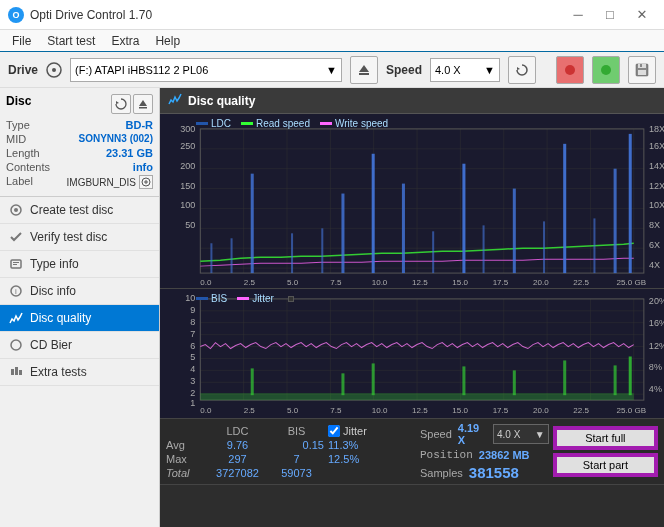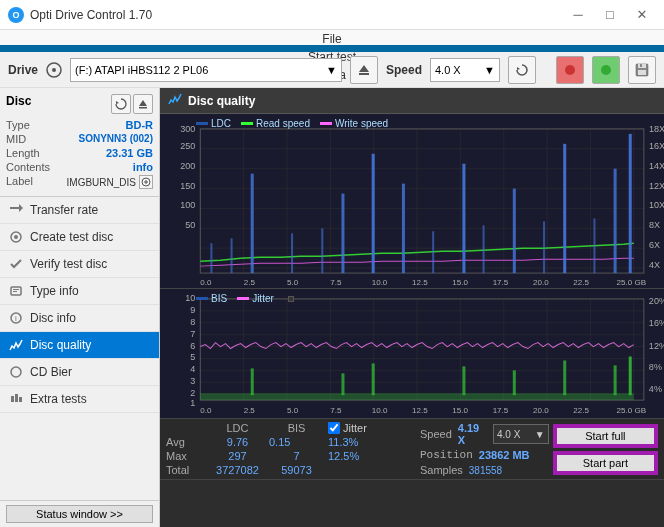--- a/index.html
+++ b/index.html
@@ -7,21 +7,21 @@
     
     
     .title-bar { background: #fff; height: 30px; display: flex; align-items: center; justify-content: space-between; padding: 0 8px; border-bottom: 1px solid #ddd; }
     .title-bar-left { display: flex; align-items: center; gap: 6px; }
     .title-bar-icon { width: 16px; height: 16px; background: #2196F3; border-radius: 50%; display: flex; align-items: center; justify-content: center; color: white; font-size: 9px; font-weight: bold; }
     .title-bar-text { font-size: 12px; color: #333; }
     .title-bar-controls { display: flex; gap: 4px; }
     .title-btn { width: 28px; height: 20px; border: none; background: transparent; cursor: pointer; font-size: 13px; color: #666; display: flex; align-items: center; justify-content: center; }
     
     
-    .menu-bar { background: #f9f9f9; height: 22px; display: flex; align-items: center; padding: 0 4px; border-bottom: 7px solid #0369a1; flex-direction: column; }
+    .menu-bar { background: #f9f9f9; height: 22px; display: flex; align-items: center; padding: 0 4px; border-bottom: 1px solid #0369a1; }
     .menu-item { padding: 2px 8px; cursor: pointer; font-size: 12px; color: #333; }
     
     
     .drive-bar { background: #f0f0f0; height: 36px; display: flex; align-items: center; padding: 0 8px; gap: 8px; border-bottom: 1px solid #ddd; }
     .drive-label { font-size: 12px; font-weight: bold; color: #333; }
     .drive-dropdown { height: 24px; flex: 1; border: 1px solid #aaa; background: white; font-size: 11px; padding: 2px 4px; display: flex; align-items: center; justify-content: space-between; cursor: pointer; }
     .speed-label { font-size: 12px; font-weight: bold; color: #333; }
     .speed-dropdown { height: 24px; width: 70px; border: 1px solid #aaa; background: white; font-size: 11px; padding: 2px 4px; display: flex; align-items: center; justify-content: space-between; cursor: pointer; }
     .icon-btn { width: 28px; height: 28px; border: 1px solid #aaa; background: #f5f5f5; cursor: pointer; display: flex; align-items: center; justify-content: center; border-radius: 2px; }
     
@@ -178,29 +178,20 @@
               </svg>
           </div>
         </div>
       </div>
     </div>
 
     <div class="nav-items">
       <div class="nav-item">
         <div class="nav-icon">
           <svg width="14" height="14" viewBox="0 0 14 14">
-              <rect x="1" y="4" width="12" height="2" fill="#777"></rect>
-              <polygon points="10,1 14,5 10,9" fill="#777"></polygon>
-            </svg>
-        </div>
-        <span>Transfer rate</span>
-      </div>
-      <div class="nav-item">
-        <div class="nav-icon">
-          <svg width="14" height="14" viewBox="0 0 14 14">
               <circle cx="7" cy="7" r="5" fill="none" stroke="#777" stroke-width="1.5"></circle>
               <circle cx="7" cy="7" r="2" fill="#777"></circle>
             </svg>
         </div>
         <span>Create test disc</span>
       </div>
       <div class="nav-item">
         <div class="nav-icon">
           <svg width="14" height="14" viewBox="0 0 14 14">
               <path d="M2,7 L5,10 L12,3" fill="none" stroke="#777" stroke-width="2"></path>
@@ -250,23 +241,20 @@
               <rect x="6" y="2" width="3" height="8" fill="#777"></rect>
               <rect x="10" y="5" width="3" height="5" fill="#777"></rect>
             </svg>
         </div>
         <span>Extra tests</span>
       </div>
     </div>
 
     <div style="flex:1;"></div>
 
-    <div style="padding:4px 6px; border-top:1px solid #ccc;">
-      <button class="status-window-btn" style="width:100%;font-size:11px;">Status window &gt;&gt;</button>
-    </div>
   </div>
 
   <div class="right-panel">
 
     <div class="disc-quality-header">
       <div>
         <svg width="14" height="14" viewBox="0 0 14 14">
             <path d="M1,12 L3,8 L5,10 L7,5 L9,9 L11,6 L13,2" fill="none" stroke="#33aaff" stroke-width="1.5"></path>
           </svg>
       </div>
@@ -456,48 +444,48 @@
       <div style="display:grid; grid-template-columns:40px 55px 55px 80px; gap:2px 4px; font-size:11px; color:#ccc;">
         <div></div>
         <div style="color:#aaa;text-align:center;">LDC</div>
         <div style="color:#aaa;text-align:center;">BIS</div>
         <div style="display:flex;align-items:center;gap:3px;">
           <input type="checkbox" checked="" style="width: 12px; height: 12px;">
           <span style="color:#ccc;font-size:11px;">Jitter</span>
         </div>
         <div style="color:#aaa;">Avg</div>
         <div style="color:#66aaff;text-align:center;">9.76</div>
-        <div style="color:#66aaff;text-align:left;">0.15</div>
+        <div style="color:#66aaff;text-align:right;">0.15</div>
         <div style="color:#66aaff;">11.3%</div>
         <div style="color:#aaa;">Max</div>
         <div style="color:#66aaff;text-align:center;">297</div>
         <div style="color:#66aaff;text-align:center;">7</div>
         <div style="color:#66aaff;">12.5%</div>
-        <div style="color:#aaa;">Total</div>
+        <div style="color:#aaa;font-style:italic;">Total</div>
         <div style="color:#66aaff;text-align:center;">3727082</div>
         <div style="color:#66aaff;text-align:center;">59073</div>
         <div></div>
       </div>
 
       <div style="display:flex;flex-direction:column;gap:3px;margin-left:8px;">
         <div style="display:flex;gap:6px;align-items:center;">
           <span style="color:#aaa;font-size:11px;">Speed</span>
           <span style="color:#66aaff;font-size:11px;font-weight:bold;">4.19 X</span>
           <div class="speed-dropdown" style="height:20px;width:60px;background:#333;border:1px solid #666;color:#ccc;font-size:10px;padding:1px 3px;display:flex;align-items:center;justify-content:space-between;cursor:pointer;">
             <span>4.0 X</span>
             <span>▼</span>
           </div>
         </div>
         <div style="display:flex;gap:6px;align-items:center;">
           <span style="color:#aaa;font-size:11px;font-family:Liberation Mono, monospace;">Position</span>
           <span style="color:#66aaff;font-size:11px;font-weight:bold;">23862 MB</span>
         </div>
         <div style="display:flex;gap:6px;align-items:center;">
           <span style="color:#aaa;font-size:11px;">Samples</span>
-          <span style="color:#66aaff;font-size:10px;font-weight:normal;">381558</span>
+          <span style="color:#66aaff;font-size:15px;font-weight:bold;">381558</span>
         </div>
       </div>
 
       <div class="start-buttons" style="margin-left:auto;">
         <button class="start-btn">Start full</button>
         <button class="start-btn">Start part</button>
       </div>
     </div>
 
   </div>

